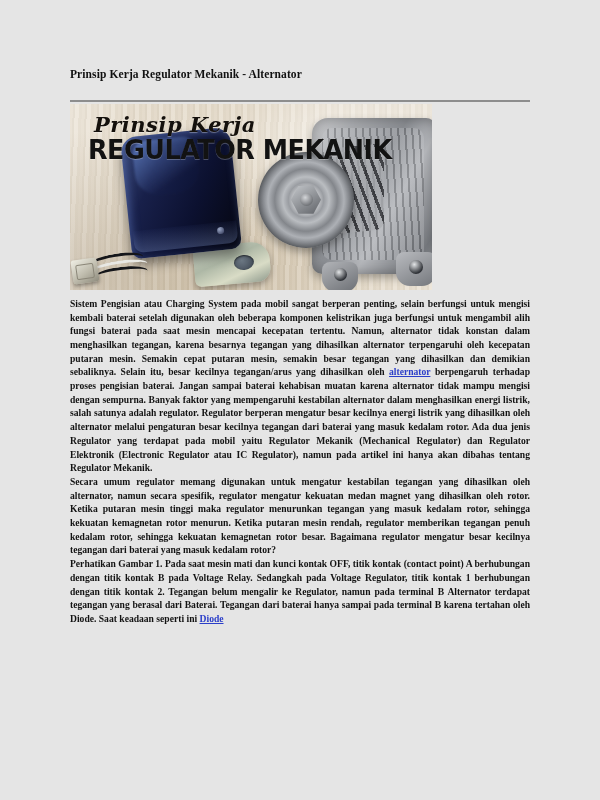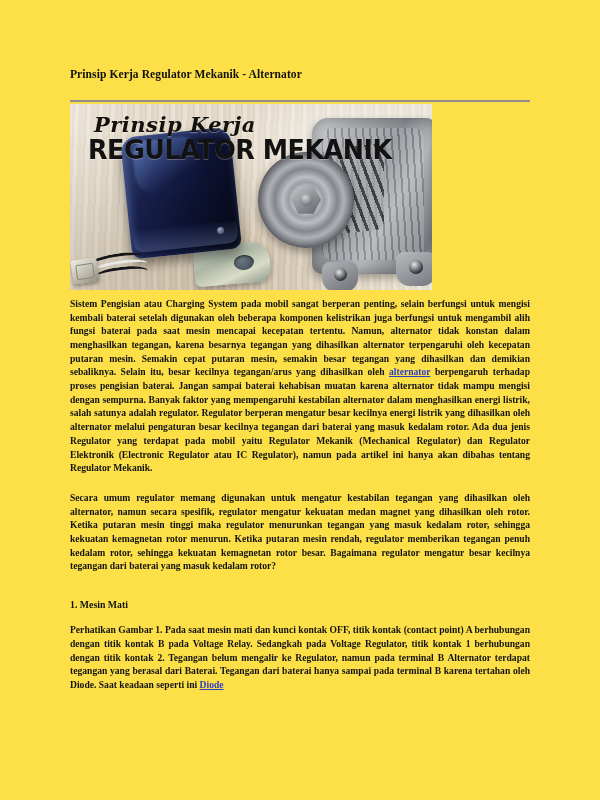--- a/index.html
+++ b/index.html
@@ -15,21 +15,21 @@
     font-family: "Liberation Serif", "DejaVu Serif", serif;
     color: #000000;
     overflow: hidden;
   }
 
   .page {
     position: absolute;
     left: 0; top: 0;
     width: 600px;
     height: 800px;
-    background: #fde047;
+    background: #e5e5e5;
     padding: 0;
   }
 
   .content {
     position: absolute;
     left: 70px;
     top: 68px;
     width: 460px;
   }
 
@@ -296,21 +296,21 @@
   
   p.body {
     font-size: 9.6px;
     line-height: 13.7px;
     text-align: justify;
     margin: 0;
     color: #131313;
     font-family: "Liberation Serif", "DejaVu Serif", serif;
     font-weight: bold;
   }
-  p.body + p.body { margin-top: 16px; }
+  p.body + p.body { margin-top: 0px; }
 
   .section-head {
     font-size: 9.8px;
     font-weight: bold;
     margin: 26px 0 13px 0;
     color: #111111;
   }
 
   a.inline-link {
     color: #2b3ec9;
@@ -359,18 +359,17 @@
       <div class="connector"></div>
 
       <div class="fig-script">Prinsip Kerja</div>
       <div class="fig-head">REGULATOR MEKANIK</div>
     </div>
 
     <p class="body"><span>Sistem Pengisian atau Charging System pada mobil sangat berperan penting, selain berfungsi untuk mengisi kembali baterai setelah digunakan oleh beberapa komponen kelistrikan juga berfungsi untuk mengambil alih fungsi baterai pada saat mesin mencapai kecepatan tertentu. Namun, alternator tidak konstan dalam menghasilkan tegangan, karena besarnya tegangan yang dihasilkan alternator terpengaruhi oleh kecepatan putaran mesin. Semakin cepat putaran mesin, semakin besar tegangan yang dihasilkan dan demikian sebaliknya. Selain itu, besar kecilnya tegangan/arus yang dihasilkan oleh </span><a class="inline-link" href="#">alternator</a><span> berpengaruh terhadap proses pengisian baterai. Jangan sampai baterai kehabisan muatan karena alternator tidak mampu mengisi dengan sempurna. Banyak faktor yang mempengaruhi kestabilan alternator dalam menghasilkan energi listrik, salah satunya adalah regulator. Regulator berperan mengatur besar kecilnya energi listrik yang dihasilkan oleh alternator melalui pengaturan besar kecilnya tegangan dari baterai yang masuk kedalam rotor. Ada dua jenis Regulator yang terdapat pada mobil yaitu Regulator Mekanik (Mechanical Regulator) dan Regulator Elektronik (Electronic Regulator atau IC Regulator), namun pada artikel ini hanya akan dibahas tentang Regulator Mekanik.</span></p>
 
     <p class="body">Secara umum regulator memang digunakan untuk mengatur kestabilan tegangan yang dihasilkan oleh alternator, namun secara spesifik, regulator mengatur kekuatan medan magnet yang dihasilkan oleh rotor. Ketika putaran mesin tinggi maka regulator menurunkan tegangan yang masuk kedalam rotor, sehingga kekuatan kemagnetan rotor menurun. Ketika putaran mesin rendah, regulator memberikan tegangan penuh kedalam rotor, sehingga kekuatan kemagnetan rotor besar. Bagaimana regulator mengatur besar kecilnya tegangan dari baterai yang masuk kedalam rotor?</p>
 
-    <h2 class="section-head">1. Mesin Mati</h2>
 
     <p class="body"><span>Perhatikan Gambar 1. Pada saat mesin mati dan kunci kontak OFF, titik kontak (contact point) A berhubungan dengan titik kontak B pada Voltage Relay. Sedangkah pada Voltage Regulator, titik kontak 1 berhubungan dengan titik kontak 2. Tegangan belum mengalir ke Regulator, namun pada terminal B Alternator terdapat tegangan yang berasal dari Baterai. Tegangan dari baterai hanya sampai pada terminal B karena tertahan oleh Diode. Saat keadaan seperti ini </span><a class="inline-link" href="#">Diode</a></p>
 
   </div>
 </div>
 
 </body></html>

